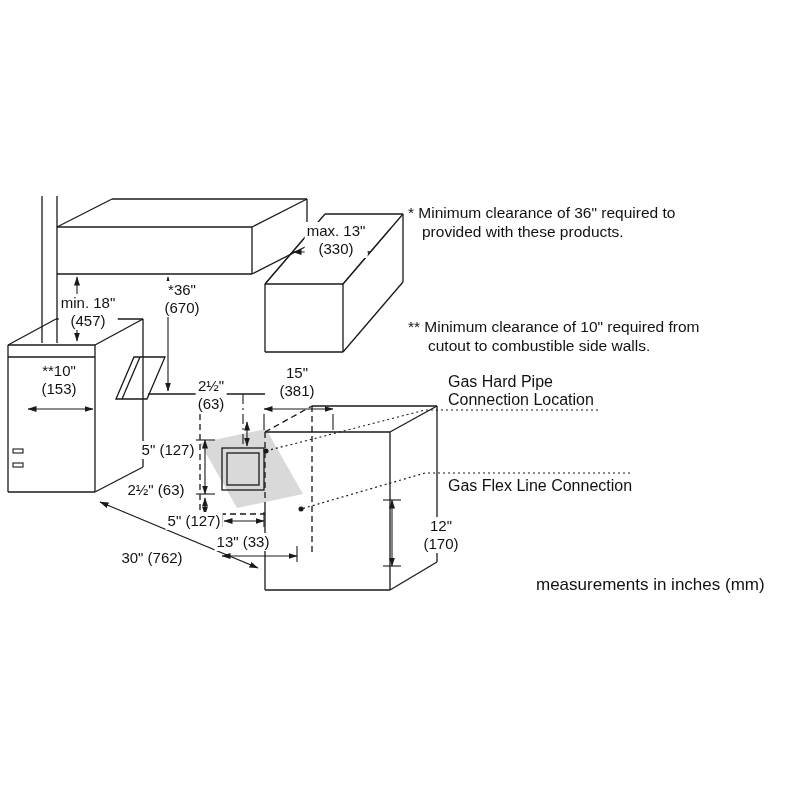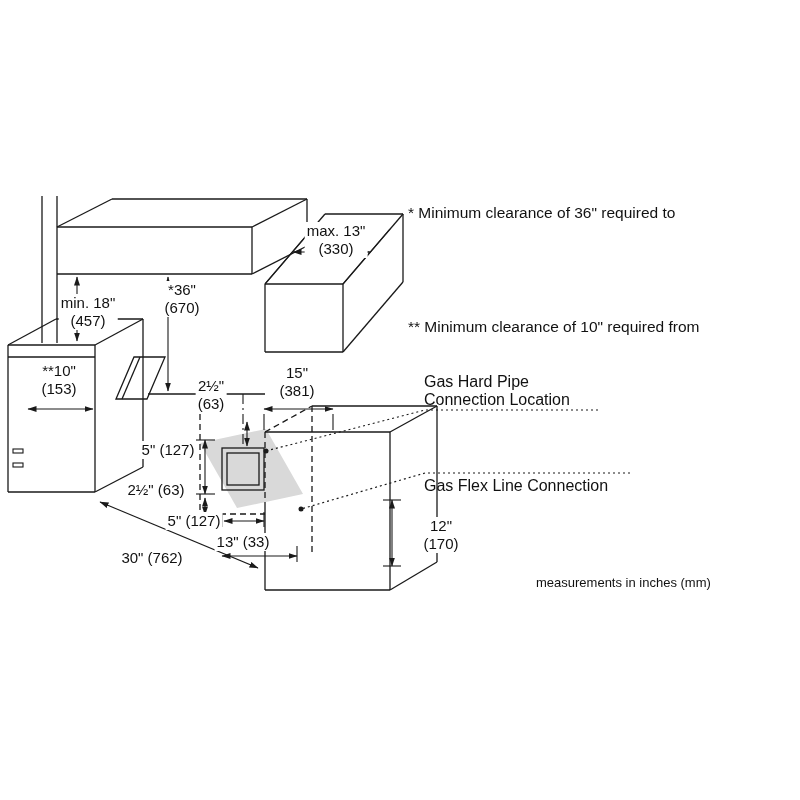--- a/index.html
+++ b/index.html
@@ -10,22 +10,22 @@
   .thin{stroke:#1a1a1a;stroke-width:1.1;fill:none;}
   .dash{stroke-dasharray:6 4;}
   .dd{stroke-dasharray:10 4 2 4;}
   .dot{stroke:#1a1a1a;stroke-width:1.2;fill:none;stroke-dasharray:2 3;}
   .lbl{position:absolute;transform:translateX(-50%);text-align:center;
        font-size:15px;line-height:18px;background:#fff;padding:0 2px;white-space:nowrap;}
   .lbl span{display:block;}
   .note{position:absolute;font-size:15.5px;line-height:19px;}
   .note .ind1{margin-left:14px;}
   .note .ind2{margin-left:20px;}
-  .callout{position:absolute;font-size:16px;line-height:18px;white-space:nowrap;}
-  .footer{position:absolute;font-size:13px;white-space:nowrap;}
+  .callout{position:absolute;font-size:16px;line-height:18px;white-space:nowrap;margin-left:24px;}
+  .footer{position:absolute;font-size:17px;white-space:nowrap;}
 </style>
 </head>
 <body>
 
 <div id="page">
 
   <svg width="800" height="800" viewBox="0 0 800 800">
     <defs>
       <marker id="aE" markerWidth="11" markerHeight="8" refX="8.5" refY="3" orient="auto" markerUnits="userSpaceOnUse">
         <path d="M0,0 L9,3 L0,6 z" fill="#1a1a1a"></path>
@@ -194,22 +194,24 @@
   <div class="callout" style="left:424px;top:373px">
     <div>Gas Hard Pipe</div>
     <div>Connection Location</div>
   </div>
   <div class="callout" style="left:424px;top:477px">
     <div>Gas Flex Line Connection</div>
   </div>
 
   <div class="note" style="left:408px;top:203px">
     <div>* Minimum clearance of 36" required to</div>
+    <div class="ind1">provided with these products.</div>
   </div>
   <div class="note" style="left:408px;top:317px">
     <div>** Minimum clearance of 10" required from</div>
+    <div class="ind2">cutout to combustible side walls.</div>
   </div>
 
   <div class="footer" style="left:536px;top:575px">
     <span>measurements in inches (mm)</span>
   </div>
 
 </div>
 
 </body></html>

